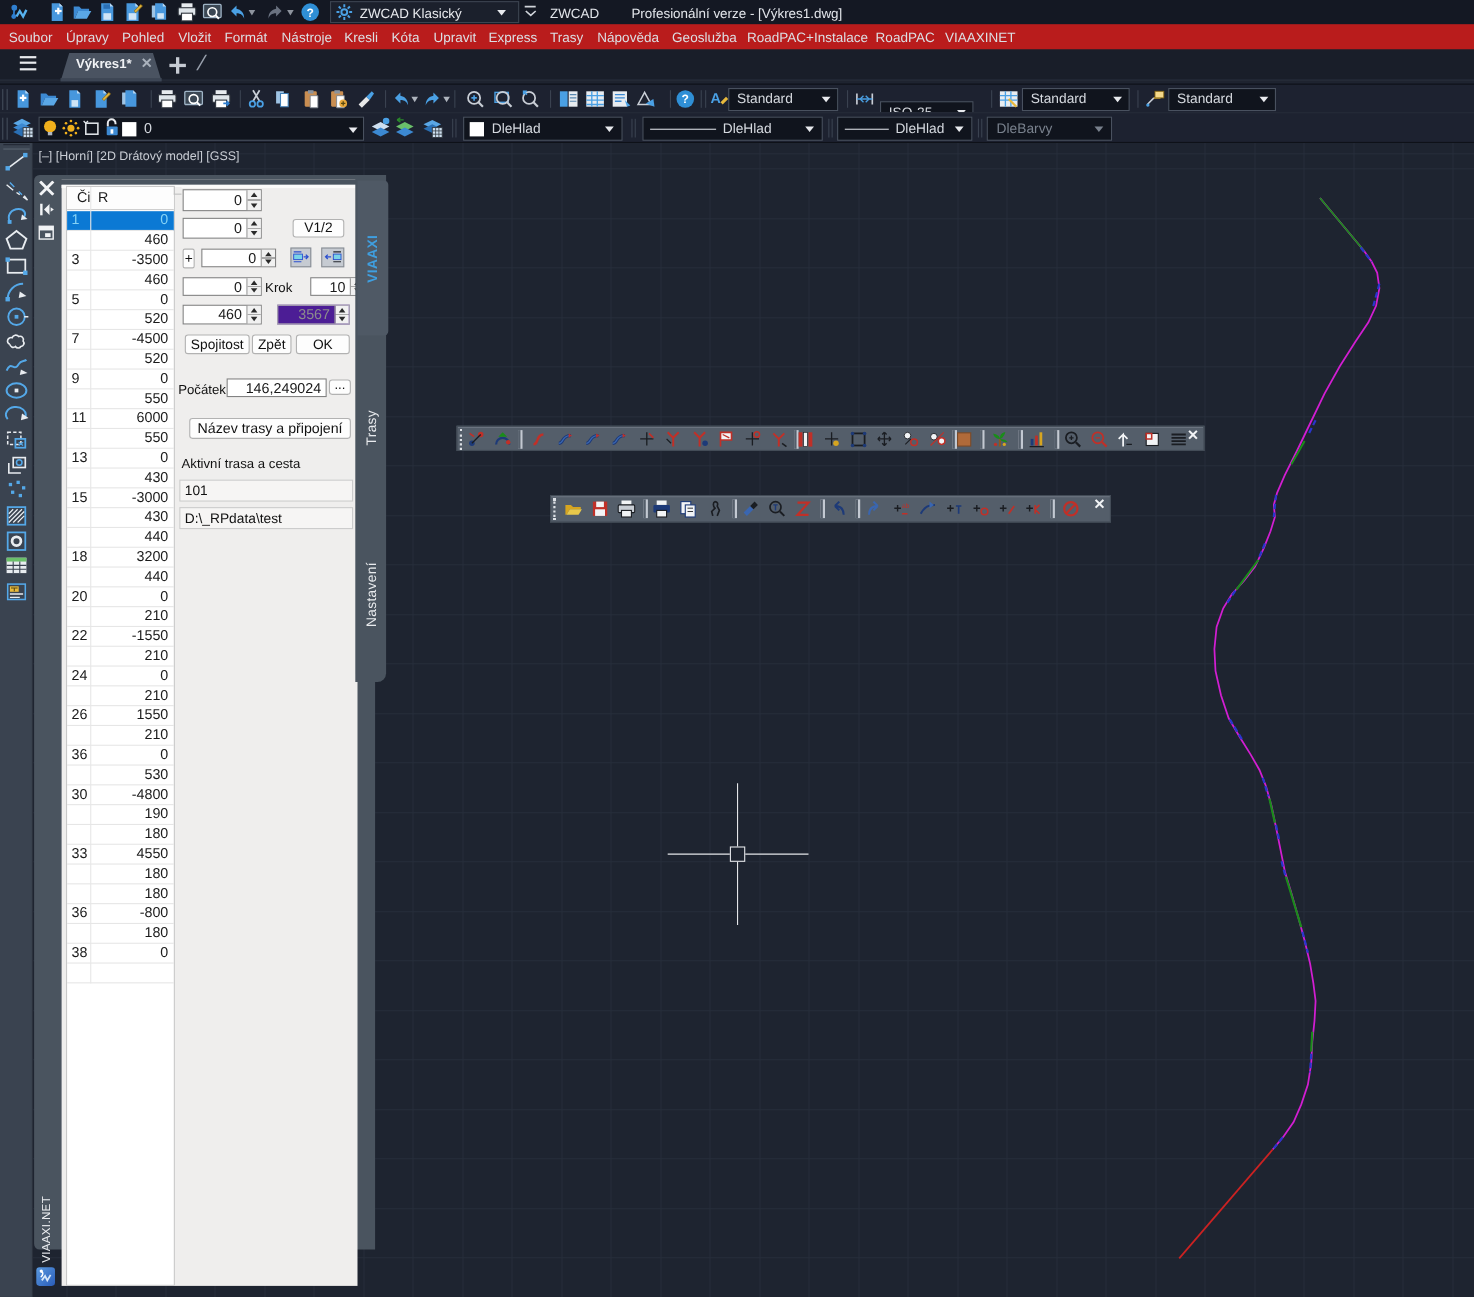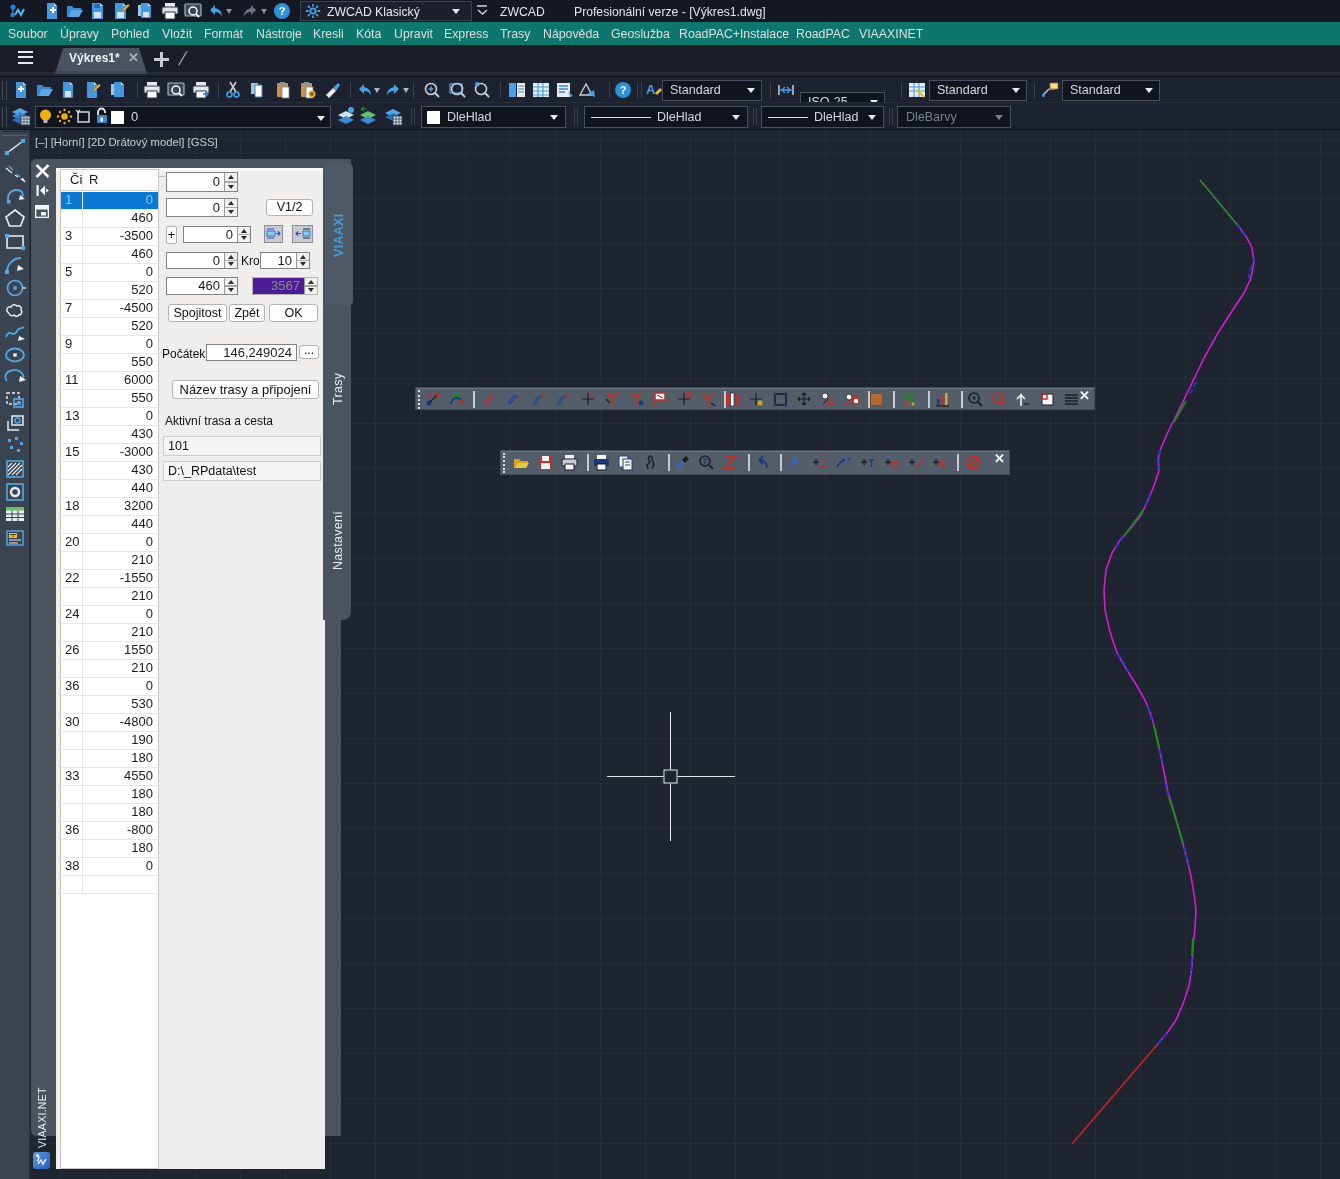--- a/index.html
+++ b/index.html
@@ -1,21 +1,21 @@
 <!DOCTYPE html>
 <html><head>
 <meta charset="utf-8">
 <style>
 * { margin:0; padding:0; box-sizing:border-box; }
 html,body { width:1340px; height:1179px; overflow:hidden; background:#1e2430; font-family:"Liberation Sans",sans-serif; }
 #root { position:absolute; top:0; left:0; width:1340px; height:1179px; }
 .abs { position:absolute; }
 
 #titlebar { left:0; top:0; width:1340px; height:22px; background:#141823; }
-#menubar { left:0; top:22px; width:1340px; height:23px; background:#0f766e; }
+#menubar { left:0; top:22px; width:1340px; height:23px; background:#b91c1c; }
 .menuitem { position:absolute; top:0; height:23px; line-height:24px; color:#dcdfe4; font-size:12.3px; }
 #tabrow { left:0; top:45px; width:1340px; height:29px; background:#191e29; }
 #toolbarA { left:0; top:76px; width:1340px; height:26px; background:#1d2230; border-top:1px solid #0e1118; }
 #toolbarB { left:0; top:102px; width:1340px; height:28px; background:#1d2230; border-top:1px solid #262c38; border-bottom:1px solid #0e1118; }
 .combo { position:absolute; background:#10141d; border:1px solid #49515f; color:#d5d9df; font-size:12.5px; }
 .combo .txt { position:absolute; left:7px; top:2px; }
 .caret { position:absolute; width:0; height:0; border-left:4.5px solid transparent; border-right:4.5px solid transparent; border-top:5px solid #e8eaee; }
 .vsep { position:absolute; width:1px; background:#3a4250; }
 .ticon { position:absolute; width:18px; height:18px; }
 .grip { position:absolute; width:5px; border-left:1px solid #434c5a; border-right:1px solid #434c5a; }
@@ -932,21 +932,21 @@
         <div class="abs" style="left:236px;top:62px;width:21px;height:18px;background:#c6cbd2;border:1px solid #8a8f96"><svg width="19" height="16" viewBox="0 0 19 16">
             <path d="M10,3 L17,3 M10,6 L17,6 M10,9 L17,9 M10,12 L17,12" stroke="#23272e" stroke-width="1"></path>
             <path d="M8,7.5 L3,7.5 M5,5.5 L3,7.5 L5,9.5" stroke="#2a4fd0" stroke-width="1.2" fill="none"></path>
             <rect x="10" y="5" width="7" height="5" fill="#7ad4e8" stroke="#2a4fd0" stroke-width="0.8"></rect>
           </svg></div>
         <div class="spinbox" style="left:110px;top:89px;width:72px;height:17px;">
           <span class="spinval" style="line-height:15px">0</span>
           <div class="spinbtn"></div>
         </div>
         <div class="dlglabel" style="left:185px;top:91px">Krok</div>
-        <div class="spinbox" style="left:204px;top:89px;width:50px;height:17px;">
+        <div class="spinbox" style="left:226px;top:89px;width:50px;height:17px;">
           <span class="spinval" style="line-height:15px">10</span>
           <div class="spinbtn"></div>
         </div>
         <div class="spinbox" style="left:110px;top:114px;width:72px;height:18px;">
           <span class="spinval" style="line-height:16px">460</span>
           <div class="spinbtn"></div>
         </div>
         <div class="spinbox" style="left:196px;top:114px;width:66px;height:18px;background:#4c1d95;border-color:#b4b4b4;color:#8c8c8c">
           <span class="spinval" style="line-height:16px">3567</span>
           <div class="spinbtn"></div>

